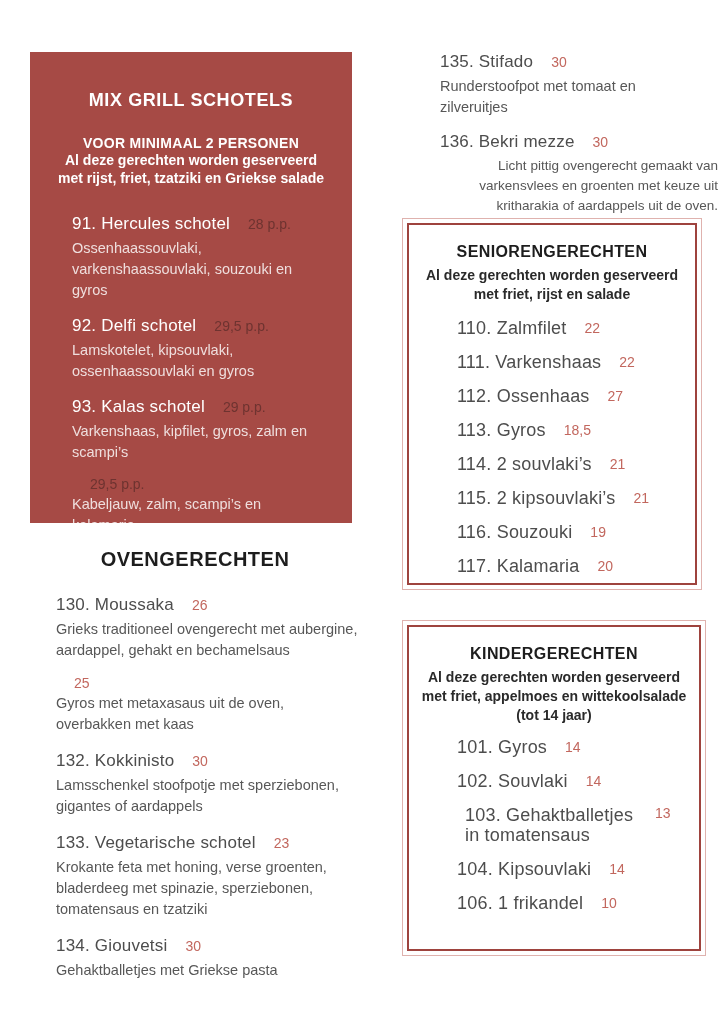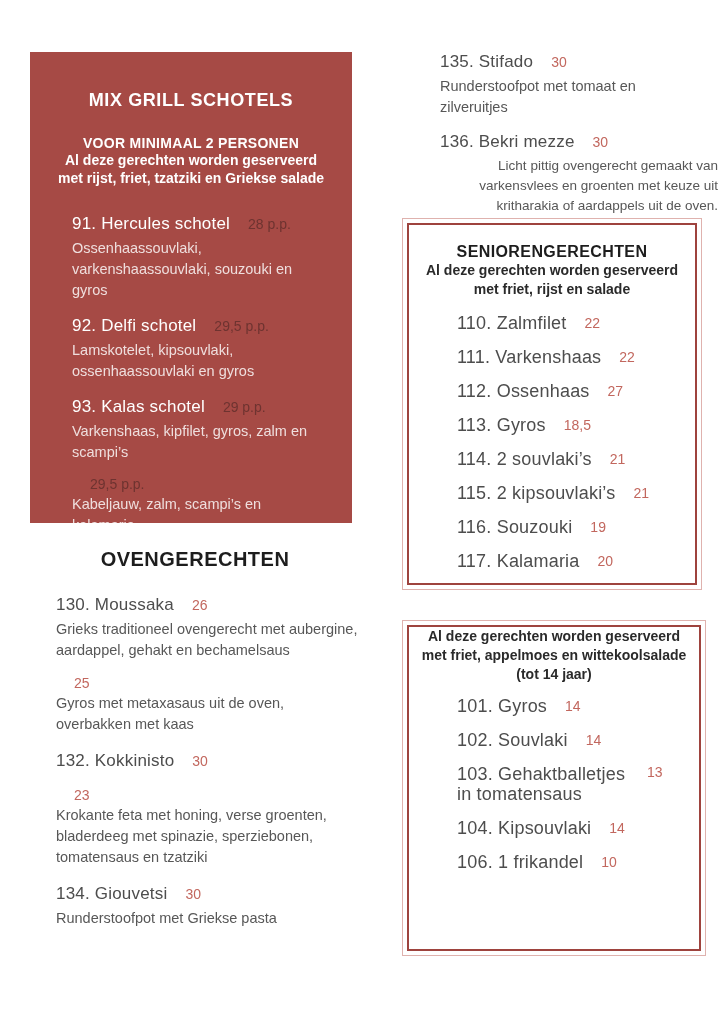--- a/index.html
+++ b/index.html
@@ -62,31 +62,31 @@
     border:2px solid #9e433e;
     width:100%; height:100%;
     overflow:hidden;
   }
   .box-title {
     font-size:16px; font-weight:700; color:#1d1d1d;
     text-align:center; letter-spacing:0.4px; margin-top:18px;
   }
   .box-sub {
     font-size:14px; font-weight:700; color:#2a2a2a;
-    text-align:center; line-height:19px; padding:0 10px;
+    text-align:center; line-height:19px; margin-top:5px; padding:0 10px;
   }
   .box-items { padding-left:48px; margin-top:14px; }
   .box-items .mi { margin-bottom:14px; }
   .box-items .mi-name { font-size:18px; line-height:20px; }
 
   #senioren-box { left:402px; top:218px; width:300px; height:372px; }
   #kinder-box   { left:402px; top:620px; width:304px; height:336px; }
 
   #kinder-box .box-items { margin-top:12px; }
-  .mi-name-wrap { width:172px; }
+  .mi-name-wrap { width:172px;margin-left:8px; }
   #kinder-box .mi-head-103 { align-items:flex-start; }
 </style>
 </head>
 <body>
 
 <div class="red-box">
   <div class="rb-header">
     <div class="rb-title">MIX GRILL SCHOTELS</div>
     <div class="rb-sub1">VOOR MINIMAAL 2 PERSONEN</div>
     <div class="rb-sub2">Al deze gerechten worden geserveerd met rijst, friet, tzatziki en Griekse salade</div>
@@ -136,33 +136,35 @@
       <div class="mi-head">
         <span class="mi-price">25</span>
       </div>
       <div class="mi-desc">Gyros met metaxasaus uit de oven, overbakken met kaas</div>
     </div>
     <div class="mi">
       <div class="mi-head">
         <span class="mi-name">132. Kokkinisto</span>
         <span class="mi-price">30</span>
       </div>
-    </div>
-    <div class="mi">
-      <div class="mi-head">
+      <div class="mi-desc">Lamsschenkel stoofpotje met sperziebonen, gigantes of aardappels</div>
+    </div>
+    <div class="mi">
+      <div class="mi-head">
+        <span class="mi-name">133. Vegetarische schotel</span>
         <span class="mi-price">23</span>
       </div>
       <div class="mi-desc">Krokante feta met honing, verse groenten, bladerdeeg met spinazie, sperziebonen, tomatensaus en tzatziki</div>
     </div>
     <div class="mi">
       <div class="mi-head">
         <span class="mi-name">134. Giouvetsi</span>
         <span class="mi-price">30</span>
       </div>
-      <div class="mi-desc">Runderstoofpot met Griekse pasta</div>
+      <div class="mi-desc">Gehaktballetjes met Griekse pasta</div>
     </div>
   </div>
 </div>
 
 <div class="right-top">
   <div class="mi">
     <div class="mi-head">
       <span class="mi-name">135. Stifado</span>
       <span class="mi-price">30</span>
     </div>
@@ -229,20 +231,21 @@
           <span class="mi-name">117. Kalamaria</span>
           <span class="mi-price">20</span>
         </div>
       </div>
     </div>
   </div>
 </div>
 
 <div class="outlined-box" id="kinder-box">
   <div class="inner">
+    <div class="box-title">KINDERGERECHTEN</div>
     <div class="box-sub">Al deze gerechten worden geserveerd met friet, appelmoes en wittekoolsalade</div>
     <div class="box-sub" style="margin-top:0;">(tot 14 jaar)</div>
     <div class="box-items">
       <div class="mi">
         <div class="mi-head">
           <span class="mi-name">101. Gyros</span>
           <span class="mi-price">14</span>
         </div>
       </div>
       <div class="mi">

